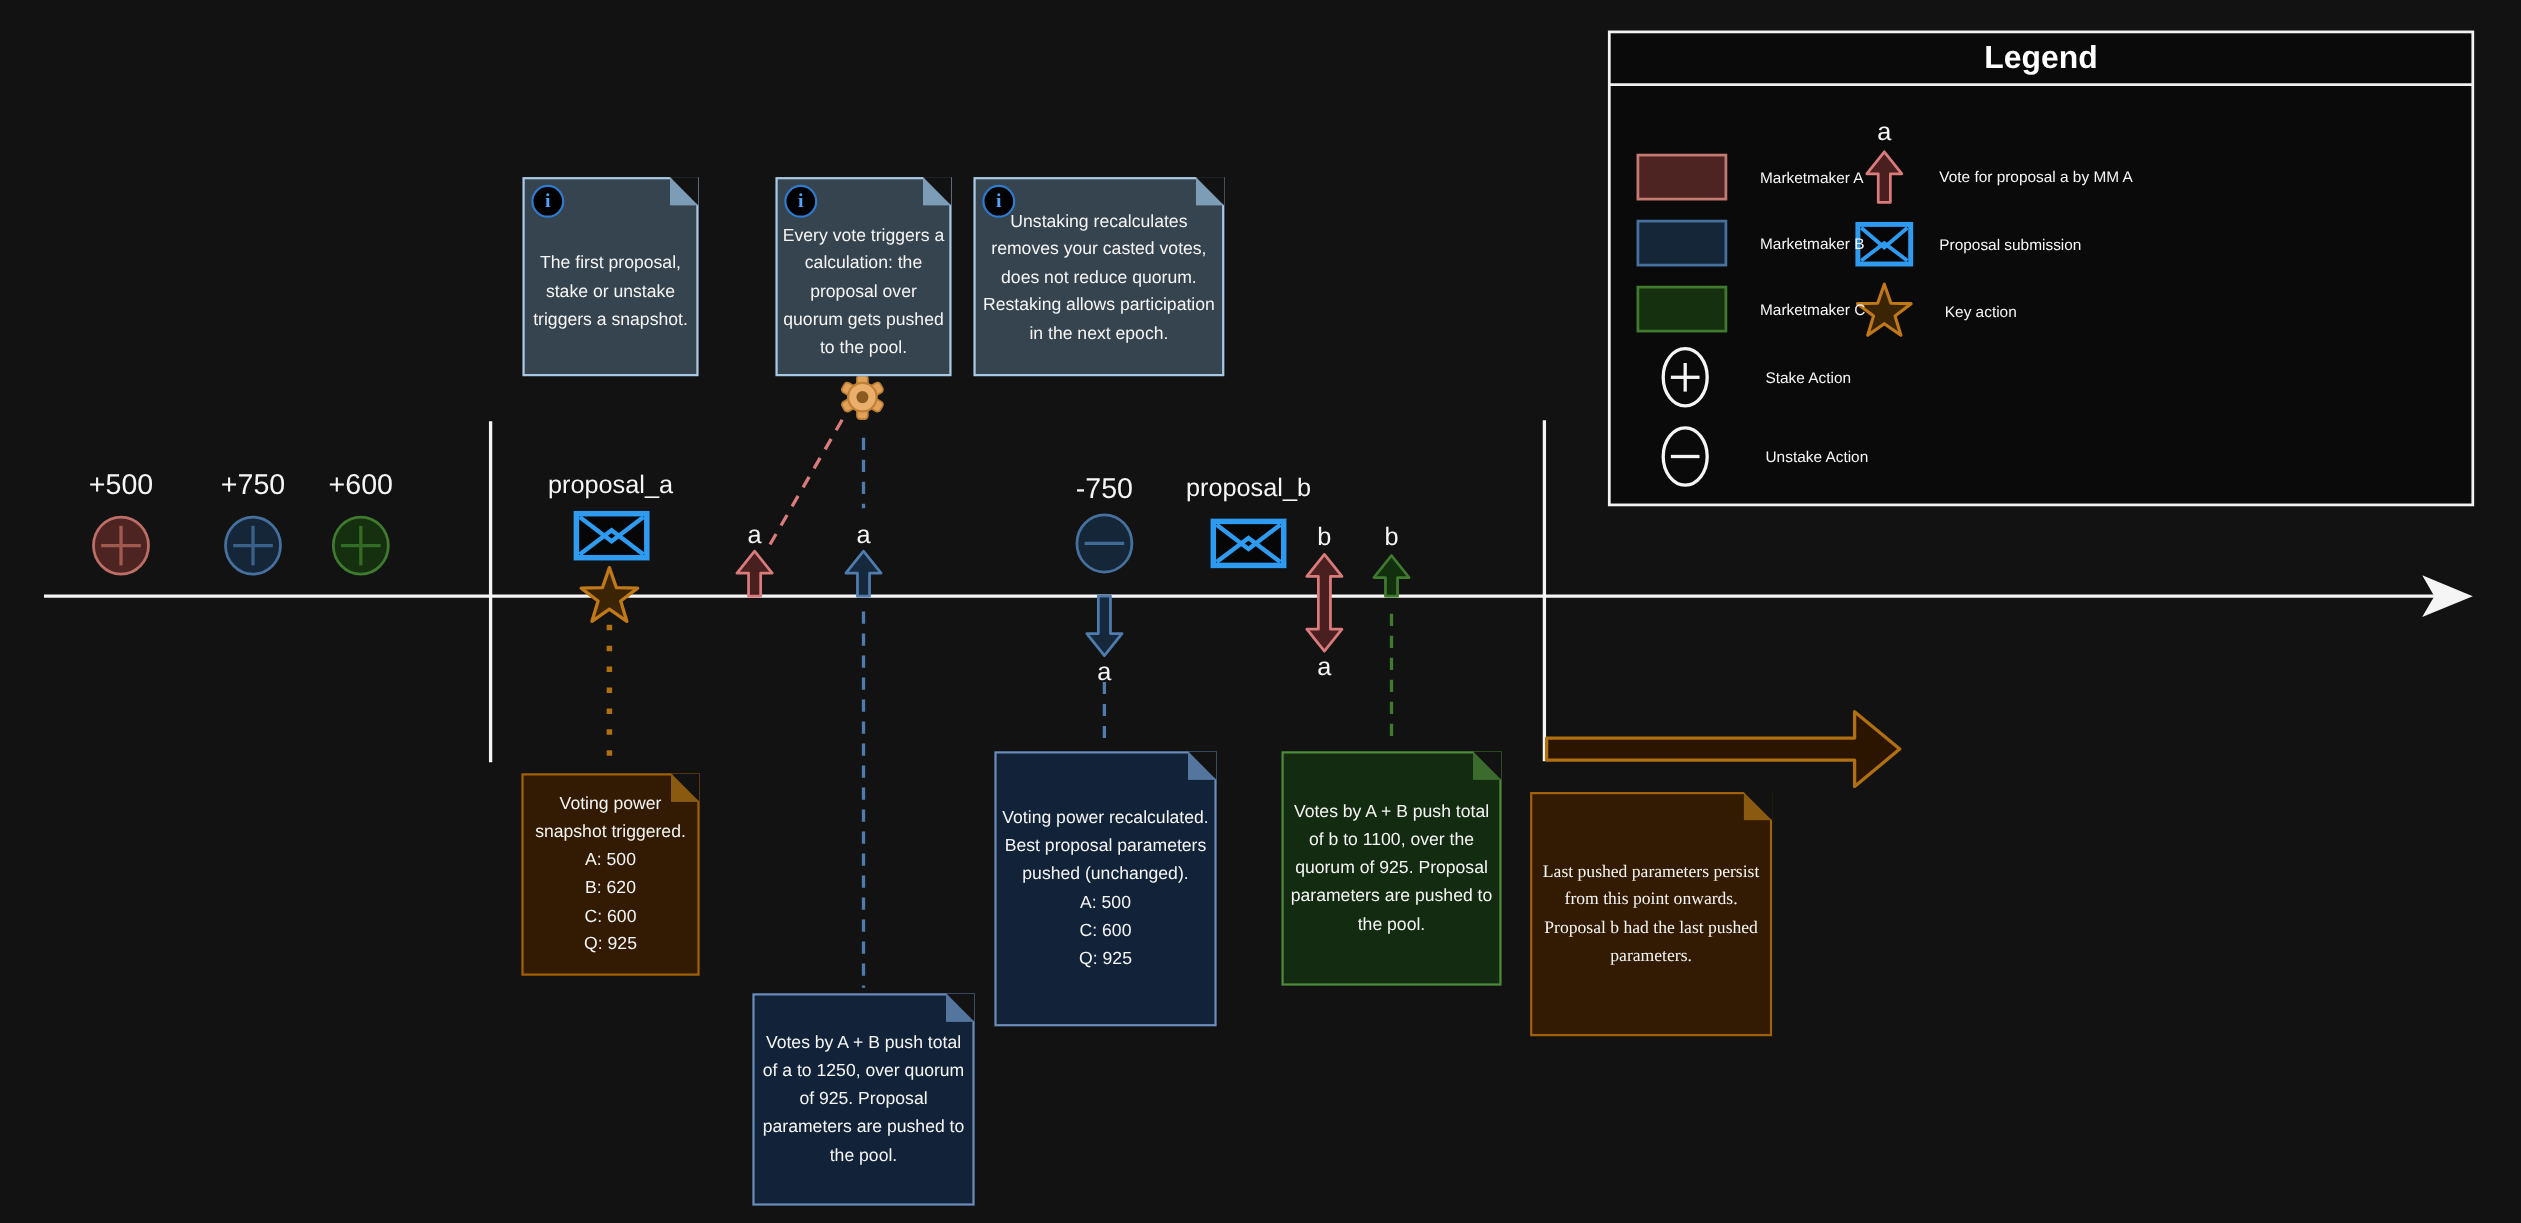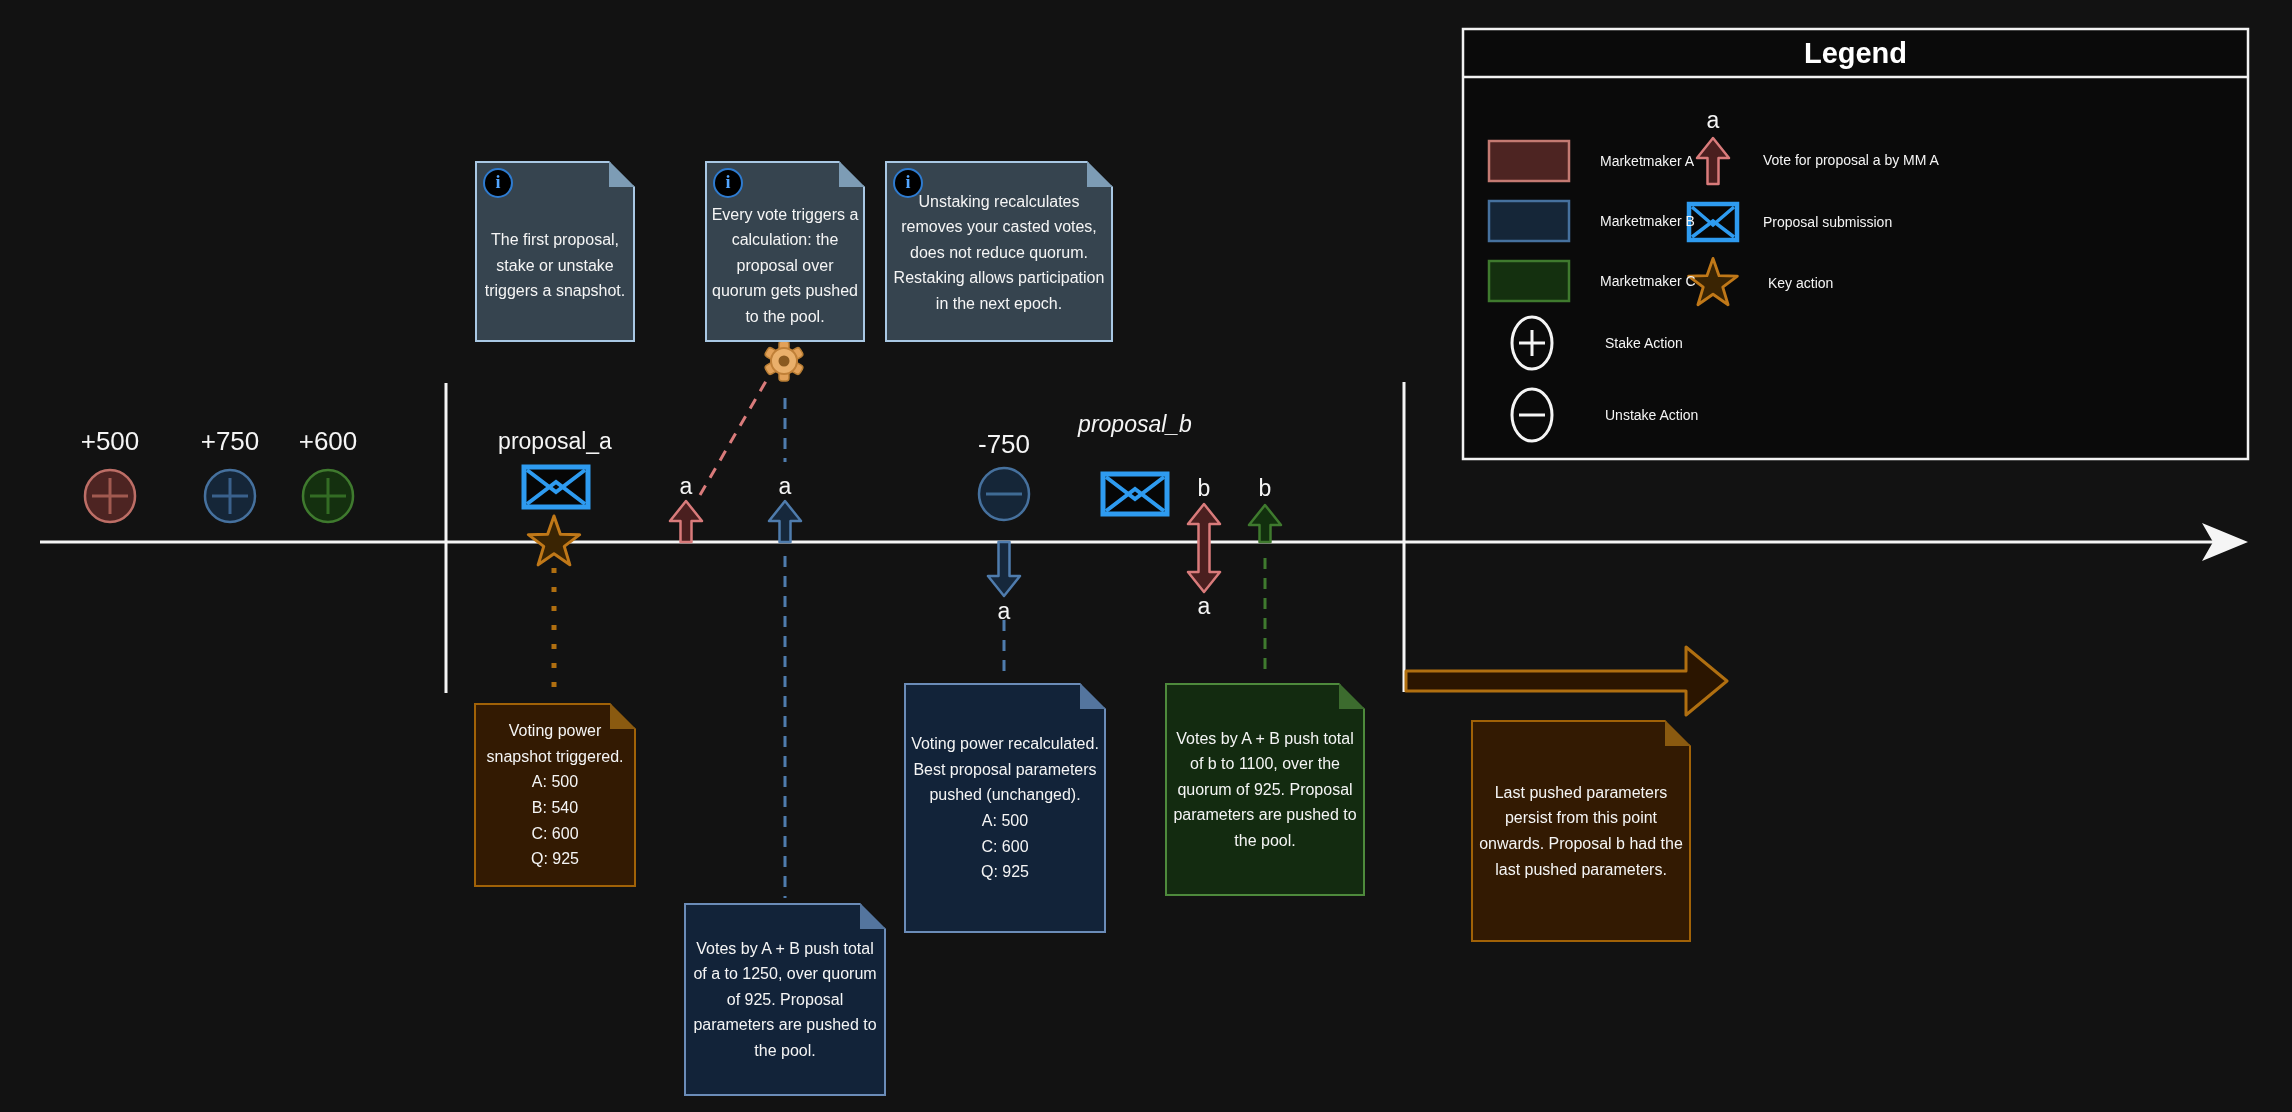--- a/index.html
+++ b/index.html
@@ -134,21 +134,21 @@
   <path transform="translate(1713,284) scale(0.95)" fill="#3a2403" stroke="#c07818" stroke-width="3" stroke-linejoin="round" d="M0,-27 L6.35,-8.74 L25.68,-8.34 L10.27,3.34 L15.87,21.84 L0,10.8 L-15.87,21.84 L-10.27,3.34 L-25.68,-8.34 L-6.35,-8.74 Z"></path>
 </svg>
 
 <div id="overlay">
 
   <div class="lbl big" style="left:110px;top:441px;">+500</div>
   <div class="lbl big" style="left:230px;top:441px;">+750</div>
   <div class="lbl big" style="left:328px;top:441px;">+600</div>
   <div class="lbl big" style="left:1004px;top:444px;">-750</div>
   <div class="lbl prop" style="left:555px;top:441px;">proposal_a</div>
-  <div class="lbl prop" style="left:1135px;top:424px;font-style:italic;">proposal_b</div>
+  <div class="lbl prop" style="left:1135px;top:443px;">proposal_b</div>
 
   <div class="lbl letter" style="left:686px;top:486px;">a</div>
   <div class="lbl letter" style="left:785px;top:486px;">a</div>
   <div class="lbl letter" style="left:1004px;top:611px;">a</div>
   <div class="lbl letter" style="left:1204px;top:488px;">b</div>
   <div class="lbl letter" style="left:1204px;top:606px;">a</div>
   <div class="lbl letter" style="left:1265px;top:488px;">b</div>
 
   <div class="note info ptop" style="left:475px;top:161px;width:160px;height:181px;">
     <span class="cut"></span>
@@ -167,21 +167,21 @@
     <span class="flapc"></span>
     <span class="iicon">i</span>
     <div class="nline">Unstaking recalculates removes your casted votes, does not reduce quorum. Restaking allows participation in the next epoch.</div>
   </div>
 
   <div class="note n-orange" style="left:474px;top:703px;width:162px;height:184px;">
     <span class="cut"></span>
     <span class="flapc"></span>
     <div class="nline">Voting power snapshot triggered.</div>
     <div class="nline">A: 500</div>
-    <div class="nline">B: 540</div>
+    <div class="nline">B: 620</div>
     <div class="nline">C: 600</div>
     <div class="nline">Q: 925</div>
   </div>
 
   <div class="note n-blue" style="left:904px;top:683px;width:202px;height:250px;">
     <span class="cut"></span>
     <span class="flapc"></span>
     <div class="nline">Voting power recalculated. Best proposal parameters pushed (unchanged).</div>
     <div class="nline">A: 500</div>
     <div class="nline">C: 600</div>
@@ -193,21 +193,21 @@
     <span class="flapc"></span>
     <div class="nline">Votes by A + B push total of b to 1100, over the quorum of 925. Proposal parameters are pushed to the pool.</div>
   </div>
 
   <div class="note n-blue" style="left:684px;top:903px;width:202px;height:193px;">
     <span class="cut"></span>
     <span class="flapc"></span>
     <div class="nline">Votes by A + B push total of a to 1250, over quorum of 925. Proposal parameters are pushed to the pool.</div>
   </div>
 
-  <div class="note n-orange" style="left:1471px;top:720px;width:220px;height:222px;">
+  <div class="note n-orange" style="left:1391px;top:720px;width:220px;height:222px;font-family:Liberation Serif, serif;">
     <span class="cut"></span>
     <span class="flapc"></span>
     <div class="nline">Last pushed parameters persist from this point onwards. Proposal b had the last pushed parameters.</div>
   </div>
 
   <div style="position:absolute;left:1463px;top:0;width:785px;">
     <div id="legend-title">Legend</div>
   </div>
   <div class="legend-label" style="left:1600px;top:161px;">Marketmaker A</div>
   <div class="legend-label" style="left:1600px;top:221px;">Marketmaker B</div>

